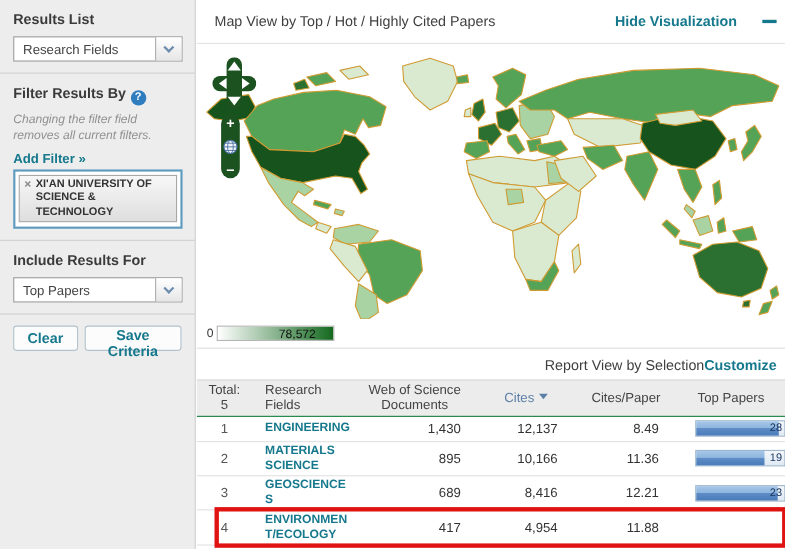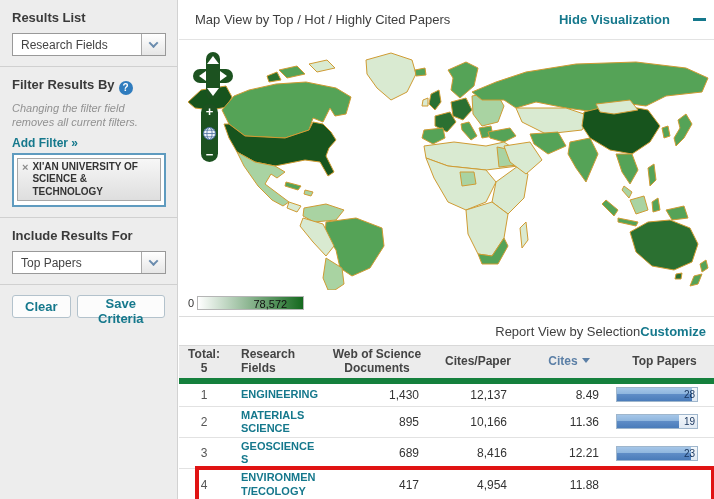--- a/index.html
+++ b/index.html
@@ -80,22 +80,22 @@
   .legend-bar {
     width:107px; height:14px; border:1px solid #b5b5b5;
     background:linear-gradient(90deg,#ffffff 0%, var(--legend-dark) 100%);
     position:relative;
   }
   .legend-max { position:absolute; right:16px; top:1px; font-size:11px; color:#111; }
   .report-header { height:28px; display:flex; justify-content:flex-end; align-items:center; padding:0 8px 0 16px; }
   
   .grid-cols { display:grid; grid-template-columns:50px 92px 112px 90px 92px 1fr; }
   .thead {
-    background:#ececec; border-top:1px solid #d8d8d8; border-bottom:6px solid #15803d;
-    min-height:31px; align-items:center; font-size:12px; color:#444;font-weight:bold;
+    background:#ececec; border-top:1px solid #d8d8d8; border-bottom:1px solid #15803d;
+    min-height:31px; align-items:center; font-size:12px; color:#444;
   }
   .th { text-align:center; line-height:1.15; padding:2px 0; }
   .th-fields { text-align:left; padding-left:12px; }
   .th-cites { color:var(--sort-blue); }
   .sort-caret {
     display:inline-block; width:0; height:0; margin-left:4px; vertical-align:2px;
     border-left:4px solid transparent; border-right:4px solid transparent;
     border-top:5px solid var(--sort-blue);
   }
   .trow {
@@ -103,21 +103,21 @@
     font-size:12px; color:#333; position:relative; min-height:23px;
   }
   .td-rank { text-align:center; color:#555; }
   .td-field { padding:2px 2px 2px 12px; }
   .field-link {
     color:var(--teal); font-weight:bold; font-size:11px; line-height:1.2;
     text-decoration:none; overflow-wrap:break-word; word-break:break-word; display:block; cursor:pointer;
   }
   .td-num { text-align:right; }
   .td-wos { padding-right:14px; } .td-cites { padding-right:16px; } .td-cpp { padding-right:16px; }
-  .td-bar { display:flex; justify-content:flex-end; padding-right:16px; }
+  .td-bar { display:flex; justify-content:flex-end; padding-right:0; }
   .barwrap {
     width:82px; height:15px; border:1px solid #9fb6cc;
     background:linear-gradient(#f3f7fb,#e0e9f3); position:relative;
   }
   .barfill {
     position:absolute; left:0; top:0; bottom:0;
     background:linear-gradient(var(--bar-fill-top) 0%, #8fb6de 45%, #5e8cc6 50%, var(--bar-fill-bottom) 100%);
   }
   .barval { position:absolute; right:2px; top:1px; font-size:10px; color:#16335c; }
   .red-overlay {
@@ -288,22 +288,22 @@
     <a class="teal-link">Customize</a>
   </div>
 
   <div class="grid-cols thead">
     <div class="th">
       <div>Total:</div>
       <div>5</div>
     </div>
     <div class="th th-fields">Research Fields</div>
     <div class="th">Web of Science Documents</div>
+    <div class="th th-cites"><span>Cites</span><span class="sort-caret"></span></div>
     <div class="th">Cites/Paper</div>
-    <div class="th th-cites"><span>Cites</span><span class="sort-caret"></span></div>
     <div class="th">Top Papers</div>
   </div>
 
   <div class="grid-cols trow">
     <div class="td-rank">1</div>
     <div class="td-field">
         <a class="field-link">ENGINEERING</a>
       </div>
     <div class="td-num td-wos">1,430</div>
     <div class="td-num td-cites">12,137</div>

